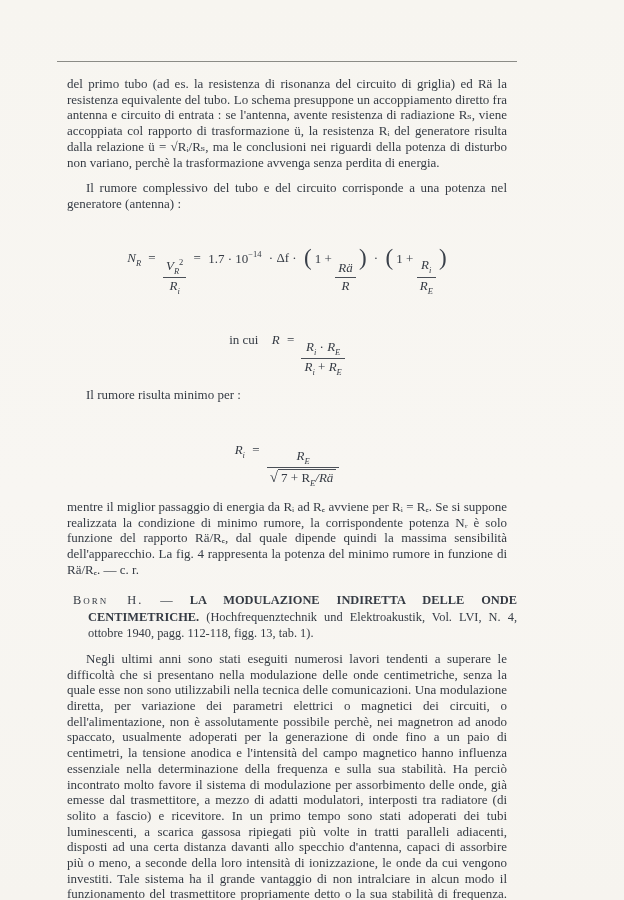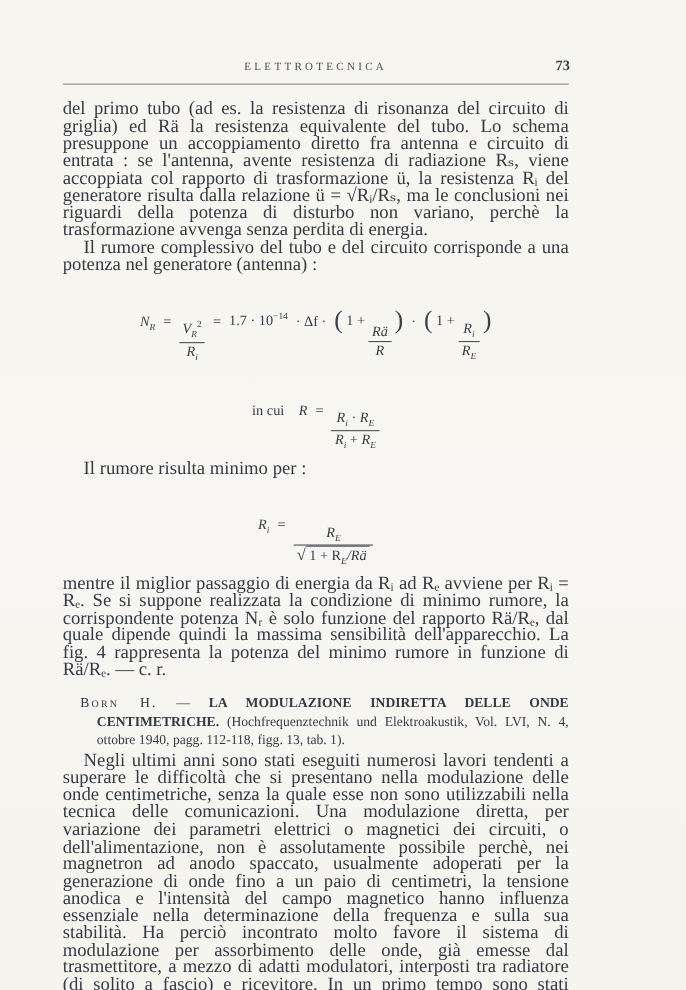--- a/index.html
+++ b/index.html
@@ -6,21 +6,21 @@
   body{background:#efede8;font-family:"Liberation Serif","DejaVu Serif",serif;}
   .page{position:relative;width:624px;height:900px;margin:0 auto;overflow:hidden;
         background:linear-gradient(180deg,#f7f5f0 0%,#f8f6f2 55%,#f6f4ef 100%);color:#353b44;}
   .content{position:absolute;left:57px;top:56px;width:460px;}
 
   .page-header{position:relative;height:15px;}
   .journal-title{text-align:center;font-size:10px;letter-spacing:3px;color:#474d56;}
   .page-number{position:absolute;right:-1px;top:-4px;font-size:13px;font-weight:bold;color:#3a404a;}
   .header-rule{border-top:1px solid #8b8b86;margin:5px 0 14px;}
 
-  .body-par{margin:0;font-size:17px;line-height:15.7px;text-align:justify;}
+  .body-par{margin:10px;font-size:13px;line-height:15.7px;text-align:justify;}
   .indent{text-indent:19px;}
 
   .formula-block{margin:7px 0;text-align:center;font-size:13px;white-space:nowrap;}
   .mvar{font-style:italic;}
   .mop{margin:0 4px;}
   sub{font-size:8.5px;font-style:italic;}
   sup{font-size:8.5px;font-style:normal;}
   .frac{display:inline-block;vertical-align:middle;text-align:center;}
   .frac .num{display:block;padding:0 3px 1px;line-height:1.15;margin-top:36px;}
   .frac .den{display:block;border-top:1px solid #4a4f57;padding:1px 3px 0;line-height:1.15;}
@@ -34,24 +34,20 @@
   .author{font-variant:small-caps;letter-spacing:2px;margin-top:27px;}
   .entry-title{font-weight:bold;}
   .ref-italic{}
 </style>
 </head>
 <body>
 
 <div class="page">
   <div class="content">
 
-    <header class="page-header">
-      <div class="journal-title">ELETTROTECNICA</div>
-      <div class="page-number">73</div>
-    </header>
     <div class="header-rule"></div>
 
     <p class="body-par">del primo tubo (ad es. la resistenza di risonanza del circuito di griglia) ed Rä la resistenza equivalente del tubo. Lo schema presuppone un accoppiamento diretto fra antenna e circuito di entrata : se l'antenna, avente resistenza di radiazione Rₛ, viene accoppiata col rapporto di trasformazione ü, la resistenza Rᵢ del generatore risulta dalla relazione ü = √Rᵢ/Rₛ, ma le conclusioni nei riguardi della potenza di disturbo non variano, perchè la trasformazione avvenga senza perdita di energia.</p>
 
     <p class="body-par indent">Il rumore complessivo del tubo e del circuito corrisponde a una potenza nel generatore (antenna) :</p>
 
     <div class="formula-block">
       <span class="mvar"><span>N</span><sub>R</sub></span>
       <span class="mop">=</span>
       <span class="frac">
@@ -88,21 +84,21 @@
       </span>
     </div>
 
     <p class="body-par indent">Il rumore risulta minimo per :</p>
 
     <div class="formula-block">
       <span class="mvar"><span>R</span><sub>i</sub></span>
       <span class="mop">=</span>
       <span class="frac">
         <span class="num"><span class="mvar"><span>R</span><sub>E</sub></span></span>
-        <span class="den"><span class="sqrt-sym">√</span><span class="radicand"><span>1 + R</span><sub>E</sub><span class="mvar">/Rä</span></span></span>
+        <span class="den"><span class="sqrt-sym">√</span><span class="radicand"><span>7 + R</span><sub>E</sub><span class="mvar">/Rä</span></span></span>
       </span>
     </div>
 
     <p class="body-par">mentre il miglior passaggio di energia da Rᵢ ad Rₑ avviene per Rᵢ = Rₑ. Se si suppone realizzata la condizione di minimo rumore, la corrispondente potenza Nᵣ è solo funzione del rapporto Rä/Rₑ, dal quale dipende quindi la massima sensibilità dell'apparecchio. La fig. 4 rappresenta la potenza del minimo rumore in funzione di Rä/Rₑ. — c. r.</p>
 
     <div class="entry-heading">
       <span class="author">Born H.</span>
       <span>—</span>
       <span class="entry-title">LA MODULAZIONE INDIRETTA DELLE ONDE CENTIMETRICHE.</span>
       <span class="ref-italic">(Hochfrequenztechnik und Elektroakustik,</span>

